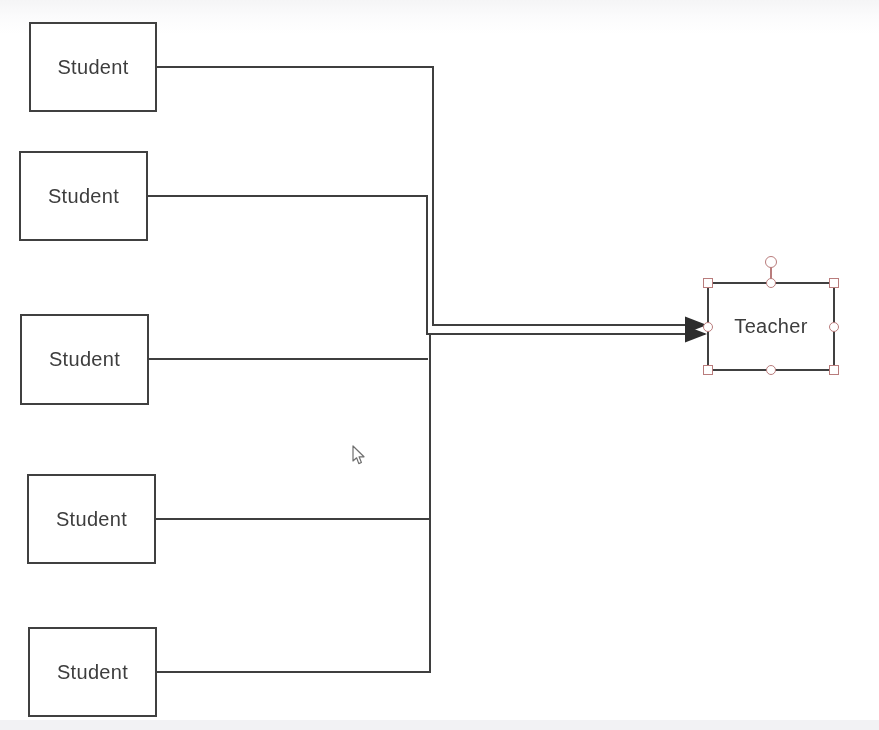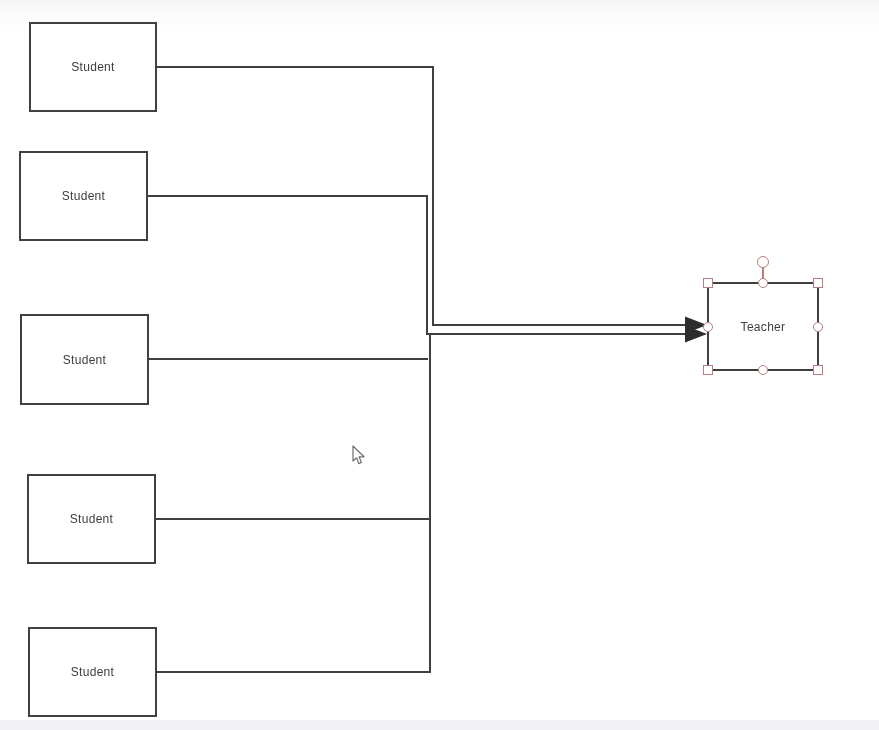--- a/index.html
+++ b/index.html
@@ -13,21 +13,21 @@
   .connector-layer{position:absolute;left:0;top:0;z-index:1;}
   .node{
     position:absolute;
     box-sizing:border-box;
     background:#ffffff;
     border:2px solid var(--shape-border,#404040);
     display:flex;align-items:center;justify-content:center;
     z-index:2;
   }
   .node-label{
-    font-size:12px;
+    font-size:20px;
     color:var(--text-color,#3d3d3d);
     letter-spacing:0.3px;
     user-select:none;
   }
   .teacher{z-index:3;}
   
   .handle{
     position:absolute;
     width:8px;height:8px;
     background:#ffffff;
@@ -88,21 +88,21 @@
         <span class="node-label">Student</span>
       </div>
       <div class="node" style="left: 27px; top: 474px; width: 129px; height: 90px;">
         <span class="node-label">Student</span>
       </div>
       <div class="node" style="left: 28px; top: 627px; width: 129px; height: 90px;">
         <span class="node-label">Student</span>
       </div>
     </div>
 
-  <div class="node teacher" style="left: 707px; top: 282px; width: 112px; height: 89px;">
+  <div class="node teacher" style="left: 707px; top: 282px; width: 128px; height: 89px;">
     <span class="node-label">Teacher</span>
     <div class="rot-stem"></div>
     <div class="handle circle rot-handle"></div>
     <div class="handle h-nw"></div>
     <div class="handle h-ne"></div>
     <div class="handle h-sw"></div>
     <div class="handle h-se"></div>
     <div class="handle circle h-n"></div>
     <div class="handle circle h-s"></div>
     <div class="handle circle h-w"></div>

